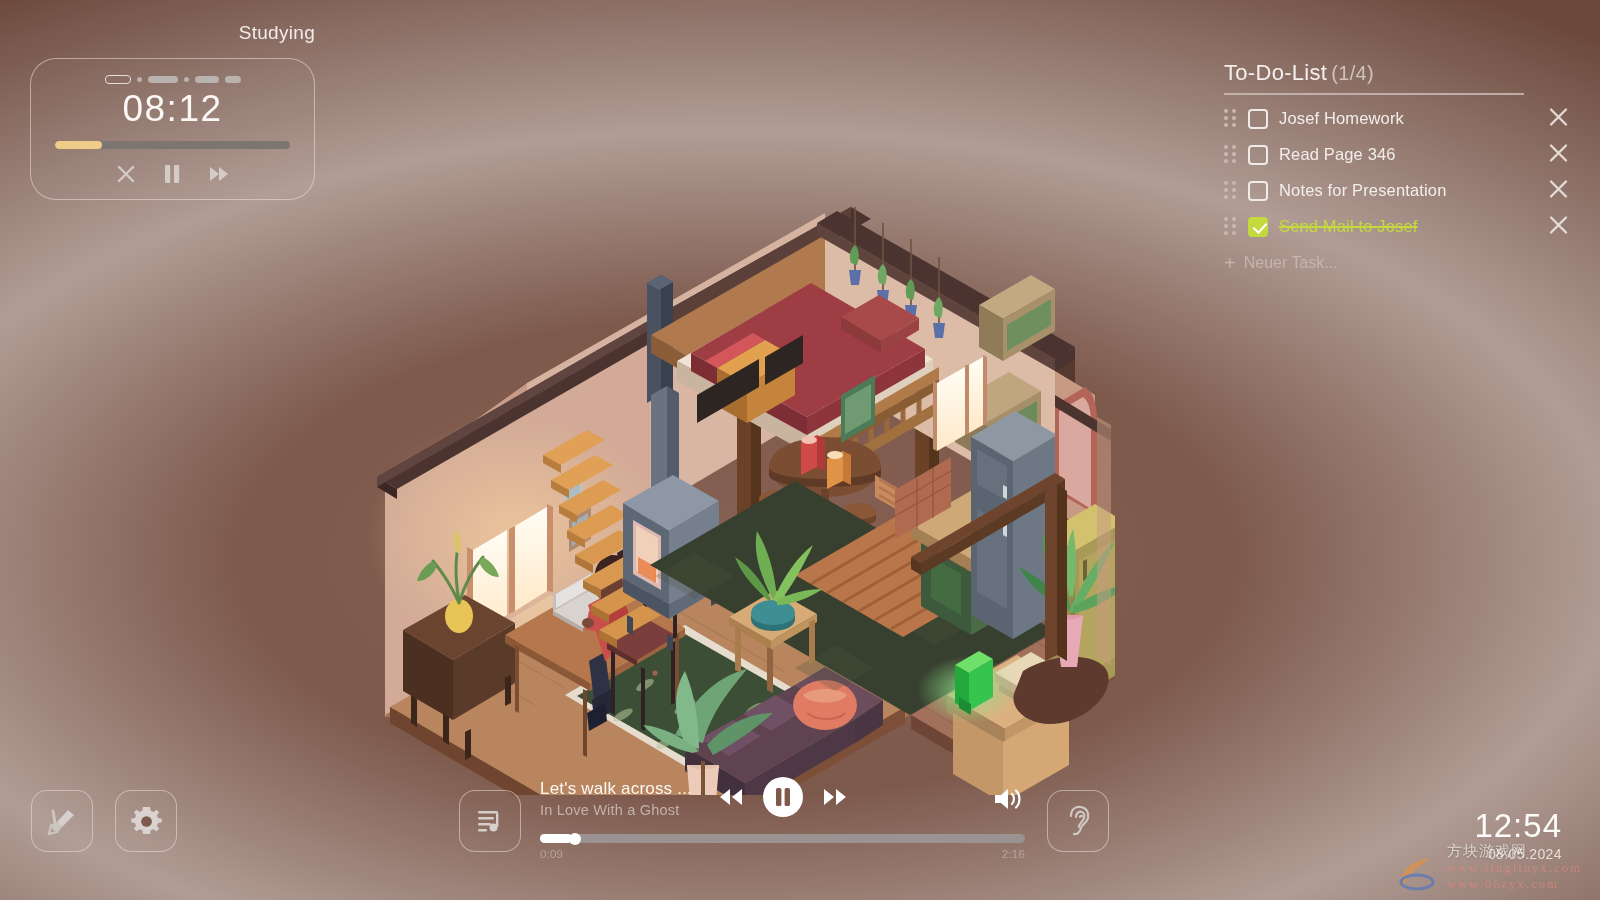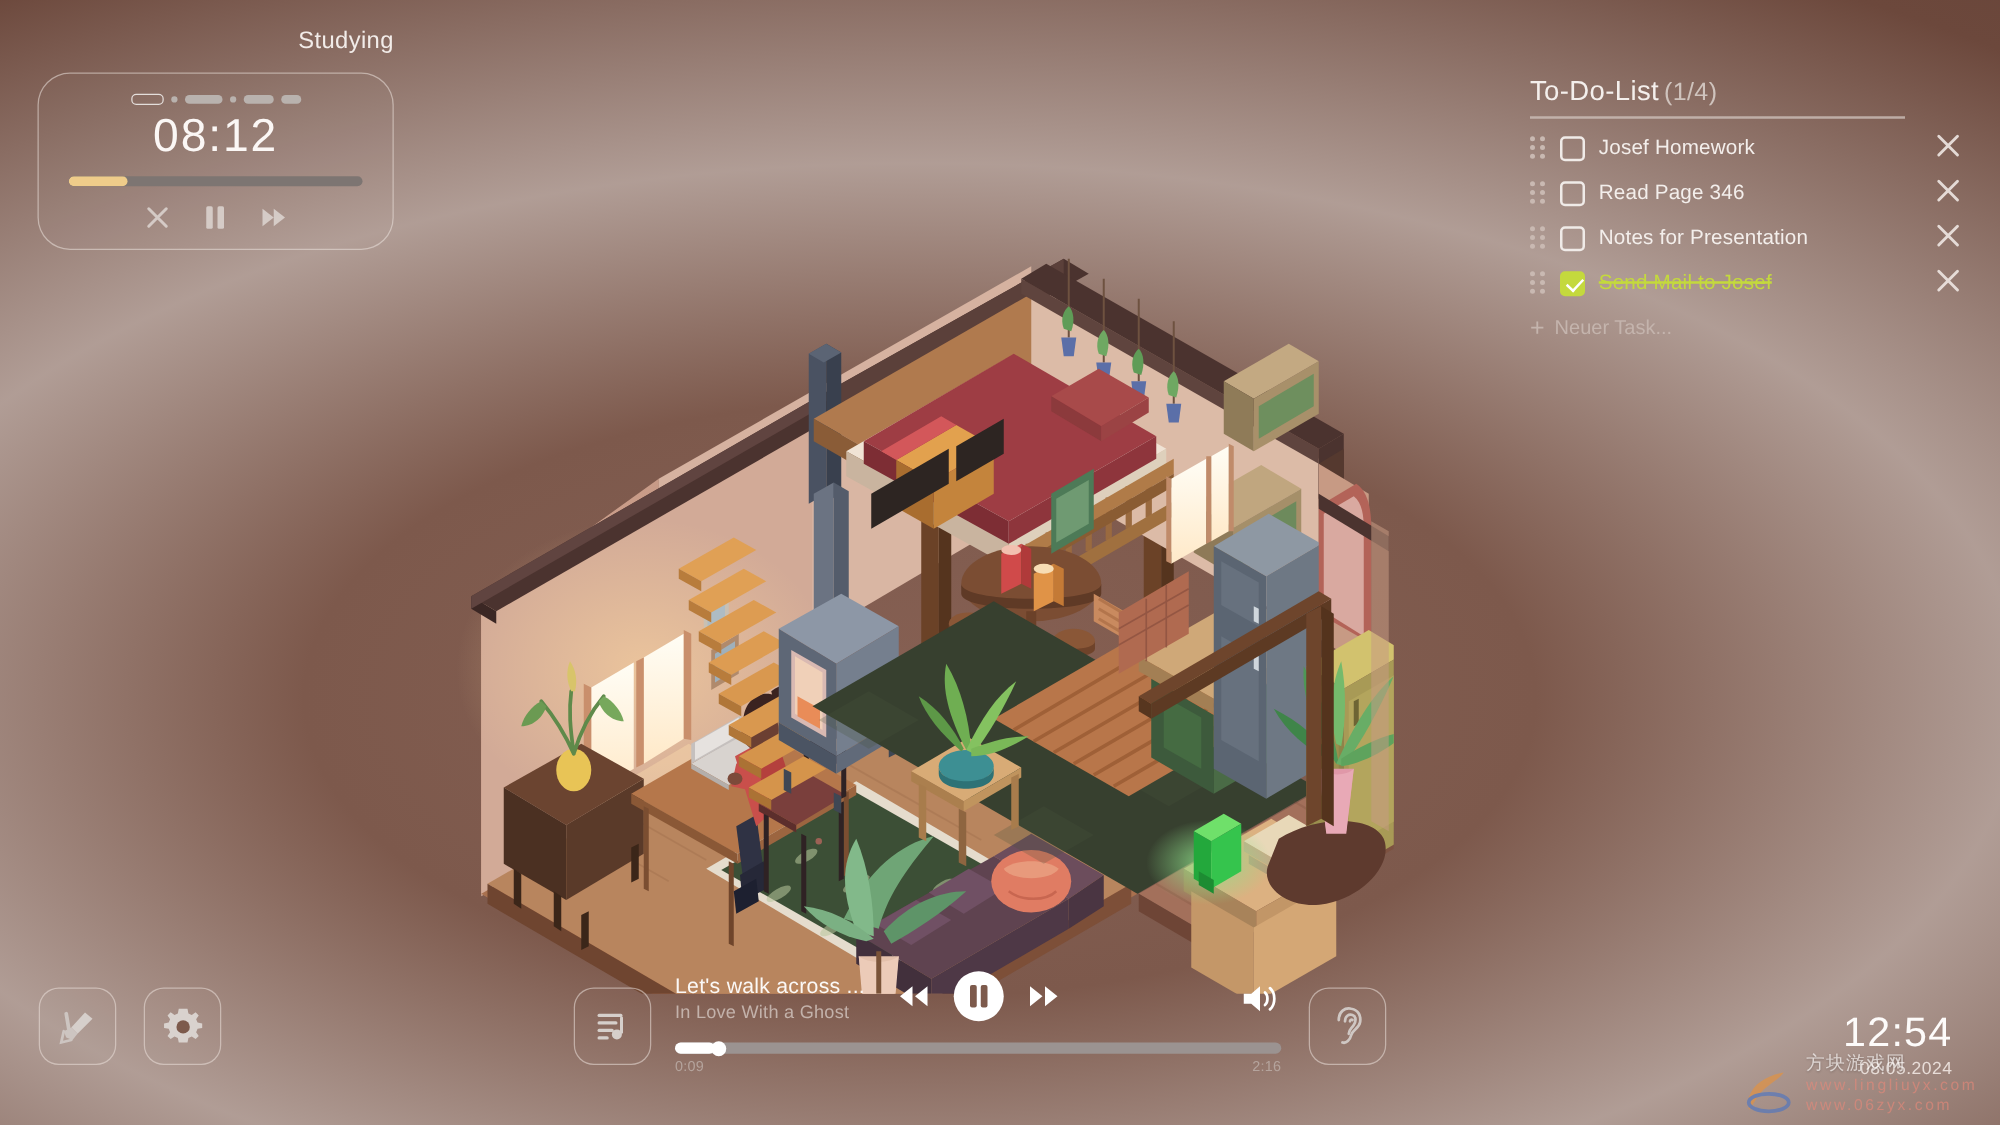--- a/index.html
+++ b/index.html
@@ -94,21 +94,21 @@
   #clock { position:absolute; right:38px; bottom:38px; text-align:right; }
   .clock-time { font-size:33px; color:#fdfbfa; letter-spacing:1px; line-height:1.05; font-weight:400; }
   .clock-date { font-size:14px; color:#e8ddd8; letter-spacing:.4px; margin-top:2px; }
 
   
   #watermark { position:absolute; right:18px; bottom:8px; text-align:left; pointer-events:none;
     display:flex; align-items:flex-end; gap:6px; opacity:.62; }
   .wm-logo { width:46px; height:40px; flex:0 0 auto; }
   .wm-text { line-height:1.28; }
   .wm-cn { font-size:15px; color:#ffffff; letter-spacing:1px; text-shadow:0 1px 2px rgba(0,0,0,.4); white-space:nowrap; }
-  .wm-url { font-size:12.5px; color:#e8897a; letter-spacing:2.1px; font-family:Liberation Sans, sans-serif; white-space:nowrap; }
+  .wm-url { font-size:12.5px; color:#e8897a; letter-spacing:2.1px; font-family:Liberation Serif, serif; white-space:nowrap; }
 </style>
 </head>
 <body>
 
 <div id="timer-panel">
   <div class="timer-title">Studying</div>
   <div class="timer-card">
 
     <div class="seg-row">
         <span class="seg current" style="width: 26px;"></span>

